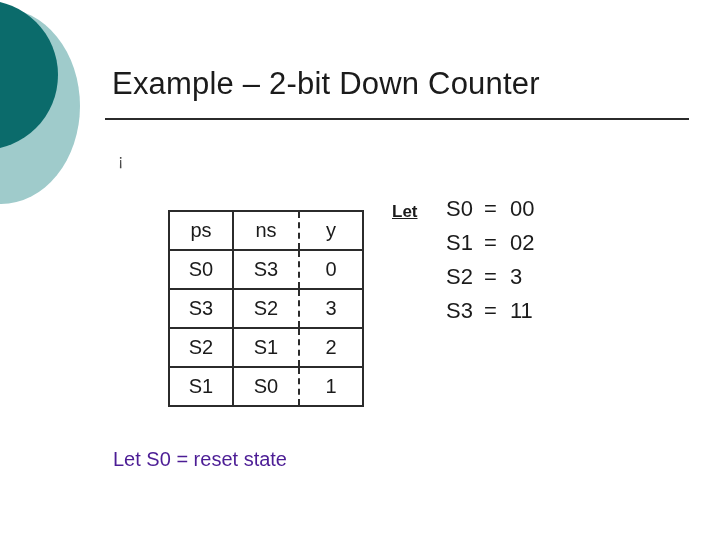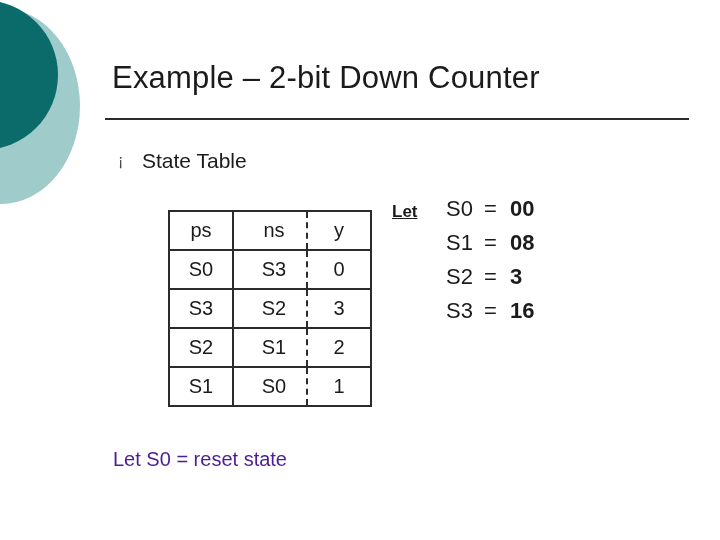--- a/index.html
+++ b/index.html
@@ -33,21 +33,21 @@
     top: 0px;
     width: 150px;
     height: 150px;
     background: #0b6b6b;
   }
 
   
   .title {
     position: absolute;
     left: 112px;
-    top: 60px;
+    top: 66px;
     font-size: 31px;
     color: #1b1b1b;
     letter-spacing: 0.2px;
     white-space: nowrap;
   }
   .title-rule {
     position: absolute;
     left: 105px;
     top: 118px;
     width: 584px;
@@ -92,21 +92,20 @@
     font-size: 20px;
     color: #1b1b1b;
     padding: 0;
   }
   .state-table td.col-ps { width: 62px; }
   .state-table td.col-ns { width: 64px; }
   .state-table td.col-y  { width: 62px; }
   
   .state-table td.col-ns {
     border-right: 2px dashed #2b2b2b;
-    padding-left: 8px;
   }
   .state-table td.col-y {
     border-left: none;
   }
 
   
   .encoding {
     position: absolute;
     left: 392px;
     top: 196px;
@@ -127,21 +126,21 @@
   }
   .enc-row {
     display: flex;
     align-items: baseline;
     height: 34px;
     font-size: 22px;
     color: #1b1b1b;
   }
   .enc-state { width: 38px; }
   .enc-eq { width: 26px; }
-  .enc-val { width: 48px; font-weight: bold; }
+  .enc-val { width: 48px; }
 
   
   .footer-note {
     position: absolute;
     left: 113px;
     top: 448px;
     font-size: 20px;
     color: #4c1d95;
   }
 </style>
@@ -149,21 +148,20 @@
 <body>
 
 <div class="deco deco-outer"></div>
 <div class="deco deco-inner"></div>
 
 <div class="title">Example – 2-bit Down Counter</div>
 <div class="title-rule"></div>
 
 <div class="bullet-row">
   <span class="bullet-marker">¡</span>
-  <span class="bullet-text">State Table</span>
 </div>
 
 <table class="state-table">
   <tbody>
     <tr>
       <td class="col-ps">ps</td>
       <td class="col-ns">ns</td>
       <td class="col-y">y</td>
     </tr>
     <tr>
@@ -193,28 +191,28 @@
   <div class="enc-let">Let</div>
   <div class="enc-rows">
     <div class="enc-row">
       <span class="enc-state">S0</span>
       <span class="enc-eq">=</span>
       <span class="enc-val">00</span>
     </div>
     <div class="enc-row">
       <span class="enc-state">S1</span>
       <span class="enc-eq">=</span>
-      <span class="enc-val">08</span>
+      <span class="enc-val">02</span>
     </div>
     <div class="enc-row">
       <span class="enc-state">S2</span>
       <span class="enc-eq">=</span>
       <span class="enc-val">3</span>
     </div>
     <div class="enc-row">
       <span class="enc-state">S3</span>
       <span class="enc-eq">=</span>
-      <span class="enc-val">16</span>
+      <span class="enc-val">11</span>
     </div>
   </div>
 </div>
 
 <div class="footer-note">Let S0 = reset state</div>
 
 </body></html>

